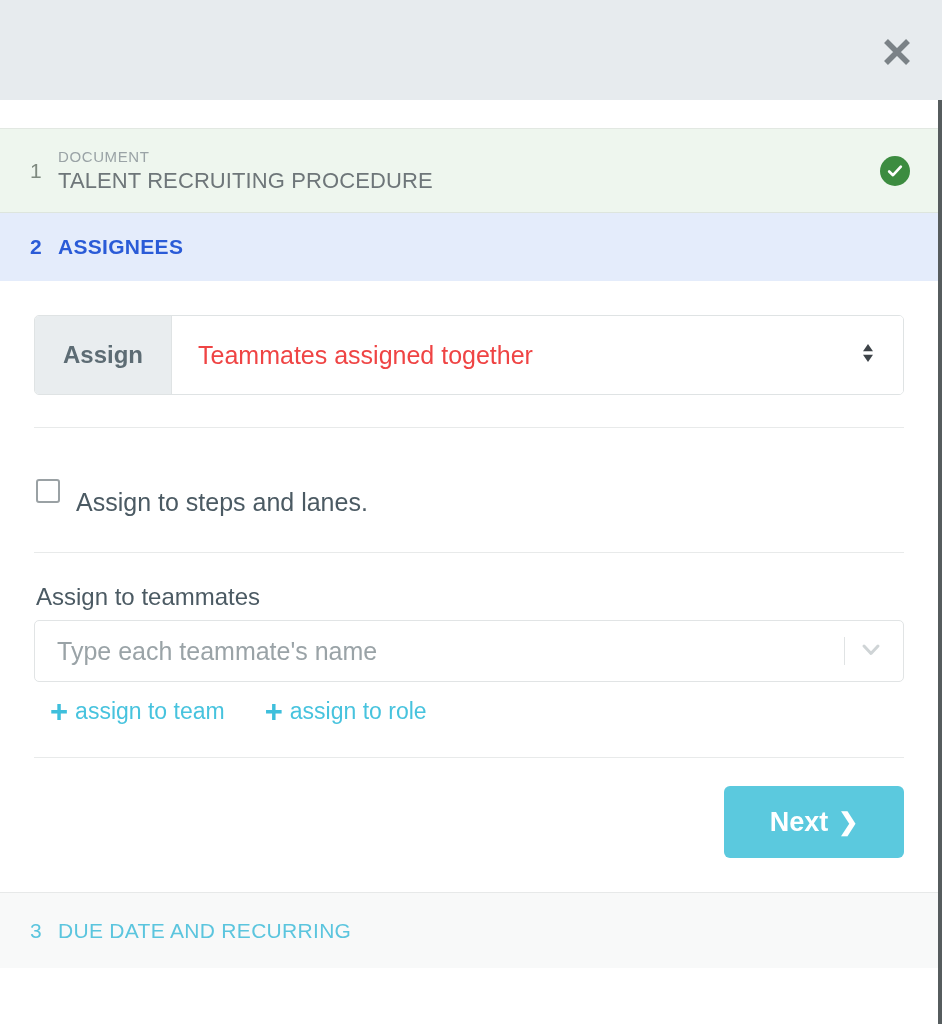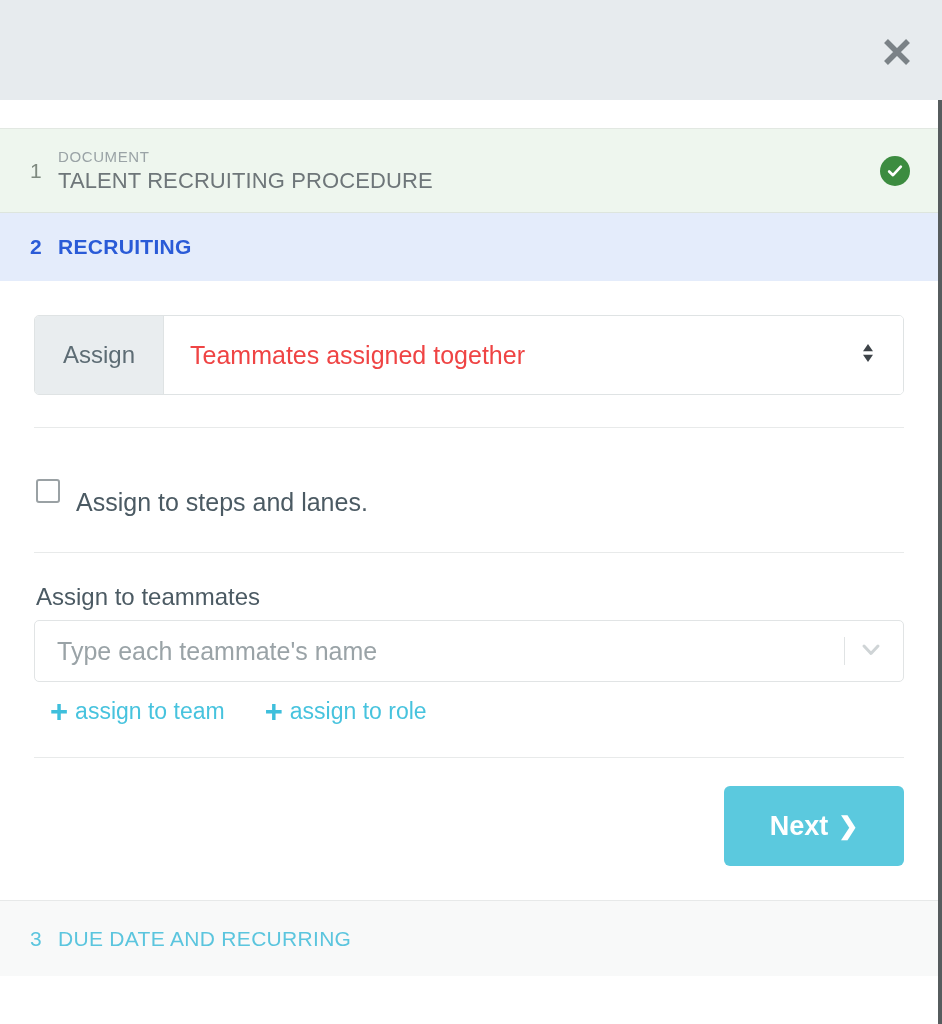--- a/index.html
+++ b/index.html
@@ -168,20 +168,21 @@
   }
   .input-prefix {
     background: #e9edef;
     border-right: 1px solid #dfe3e4;
     display: flex;
     align-items: center;
     padding: 0 28px;
     font-size: 24px;
     color: #5d6c74;
     flex: none;
+    font-weight: bold;
   }
   .select-shell {
     flex: 1 1 auto;
     position: relative;
     display: flex;
     align-items: center;
     padding: 0 52px 0 26px;
     cursor: pointer;
     background: #ffffff;
   }
@@ -284,21 +285,21 @@
     justify-content: flex-end;
     padding: 28px 0 34px 0;
   }
   .next-btn {
     background: #5bc9de;
     color: #ffffff;
     font-size: 27px;
     font-weight: bold;
     border: none;
     border-radius: 6px;
-    height: 80px;
+    height: 72px;
     min-width: 180px;
     padding: 0 36px;
     display: inline-flex;
     align-items: center;
     justify-content: center;
     cursor: pointer;
     font-family: "Liberation Sans", sans-serif;
   }
   .next-btn .chev {
     margin-left: 10px;
@@ -336,21 +337,21 @@
       <div class="check-badge">
         <svg viewBox="0 0 24 24" width="20" height="20" aria-hidden="true">
           <path d="M5 12.6 L9.6 17 L19 6.8" fill="none" stroke="#ffffff" stroke-width="3.2" stroke-linecap="round" stroke-linejoin="round"></path>
         </svg>
       </div>
     </div>
 
     <div class="step step-active">
       <div class="step-num">2</div>
       <div class="step-textwrap">
-        <div class="step-title-active">RECRUITING</div>
+        <div class="step-title-active">ASSIGNEES</div>
       </div>
     </div>
 
     <div class="form">
 
       <div class="select-row">
         <div class="input-group">
           <div class="input-prefix">Assign</div>
           <div class="select-shell">
             <span class="select-value">Teammates assigned together</span>

